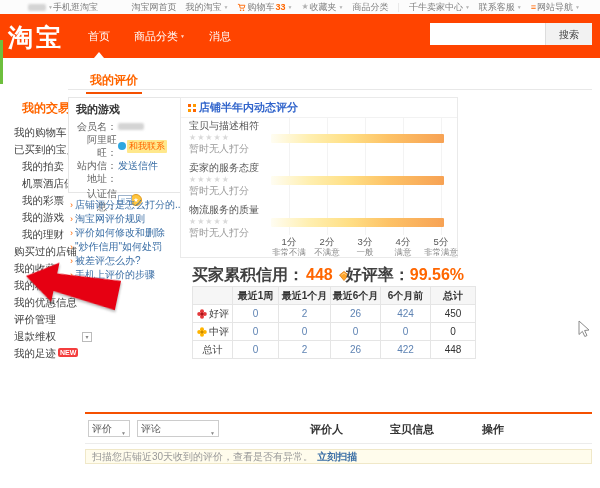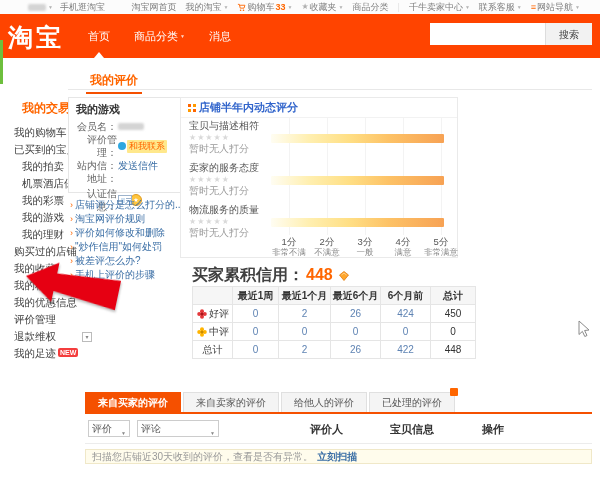--- a/index.html
+++ b/index.html
@@ -1,21 +1,21 @@
 <!DOCTYPE html>
 <html><head>
 <meta charset="utf-8">
 <style>
   html,body{margin:0;padding:0;}
   body{width:600px;height:488px;font-family:"Liberation Sans","DejaVu Sans",sans-serif;background:#fff;}
   .screen{position:relative;width:600px;height:488px;overflow:hidden;background:#fff;}
 
   
   .topbar{position:absolute;left:0;top:0;width:600px;height:14px;background:#fcfcfc;border-bottom:1px solid #f1f1f1;font-size:9px;color:#7d7d7d;}
-  .topbar .tleft{position:absolute;left:28px;top:0;height:14px;line-height:14px;display:flex;align-items:center;gap:7px;}
+  .topbar .tleft{position:absolute;left:28px;top:0;height:14px;line-height:14px;display:flex;align-items:center;gap:0;}
   .topbar .tright{position:absolute;right:20px;top:0;height:14px;line-height:14px;display:flex;align-items:center;gap:9px;white-space:nowrap;}
   .topbar .titem{cursor:pointer;display:inline-flex;align-items:center;gap:1px;}
   .topbar .caret{font-size:5px;color:#b3b3b3;margin-left:1px;}
   .topbar .count{color:#f60;font-weight:bold;}
   .topbar .staricon{color:#b0b0b0;font-size:8px;}
   .topbar .menuicon{color:#f60;font-size:9px;}
   .topbar .divider{color:#e3e3e3;}
   .blur-blob{display:inline-block;width:18px;height:7px;background:#d4d4d4;border-radius:2px;filter:blur(1px);}
 
   
@@ -210,21 +210,21 @@
 
   <div class="profile">
     <div class="p-title">我的游戏</div>
     <div class="p-row">
         <span class="p-label">会员名：</span>
         <span class="p-val">
           <span class="blur-blob" style="width:26px;"></span>
         </span>
       </div>
     <div class="p-row">
-        <span class="p-label">评价管理：</span>
+        <span class="p-label">阿里旺旺：</span>
         <span class="p-val">
           <span class="ww-icon"></span>
           <span class="ww-contact">和我联系</span>
         </span>
       </div>
     <div class="p-row">
         <span class="p-label">站内信：</span>
         <span class="p-val">
           <a class="bluelink">发送信件</a>
         </span>
@@ -303,20 +303,21 @@
         </div>
     </div>
   </div>
 
   <div class="credit">
     <b>买家累积信用：</b><span class="cval">448</span>
     <svg class="gem" width="10" height="10" viewBox="0 0 10 10">
         <polygon points="5,0.5 9.5,4 5,9.5 0.5,4" fill="#ffa62b" stroke="#e07a12" stroke-width="0.8"></polygon>
         <polyline points="2.5,4 5,2 7.5,4" fill="none" stroke="#ffd9a0" stroke-width="0.8"></polyline>
       </svg>
+    <span class="rate"><b>好评率：</b><span class="rval">99.56%</span></span>
   </div>
 
   <table class="rtable">
     <colgroup>
         <col style="width:40px">
         <col style="width:46px">
         <col style="width:52px">
         <col style="width:50px">
         <col style="width:50px">
         <col style="width:45px">
@@ -366,26 +367,20 @@
       <td class="v">422</td>
       <td class="tot">448</td>
     </tr>
   </tbody>
     </table>
 
   <svg class="red-arrow" width="96" height="44" viewBox="0 0 96 44">
     <polygon points="0,22 30,2 30,13 94,7 94,37 30,31 30,42" fill="#e60012"></polygon>
   </svg>
 
-  <div class="btabs">
-    <div class="btab active">来自买家的评价</div>
-    <div class="btab">来自卖家的评价</div>
-    <div class="btab">给他人的评价</div>
-    <div class="btab"><span>已处理的评价</span><span class="tbadge"></span></div>
-  </div>
   <div class="bline"></div>
 
   <div class="filterrow">
     <div class="fselect" style="left:3px;width:42px;"><span>评价</span><span class="caret">▼</span></div>
     <div class="fselect" style="left:52px;width:82px;"><span>评论</span><span class="caret">▼</span></div>
     <span class="fcol" style="left:225px;">评价人</span>
     <span class="fcol" style="left:305px;text-align:right;">宝贝信息</span>
     <span class="fcol" style="left:397px;">操作</span>
   </div>
 

